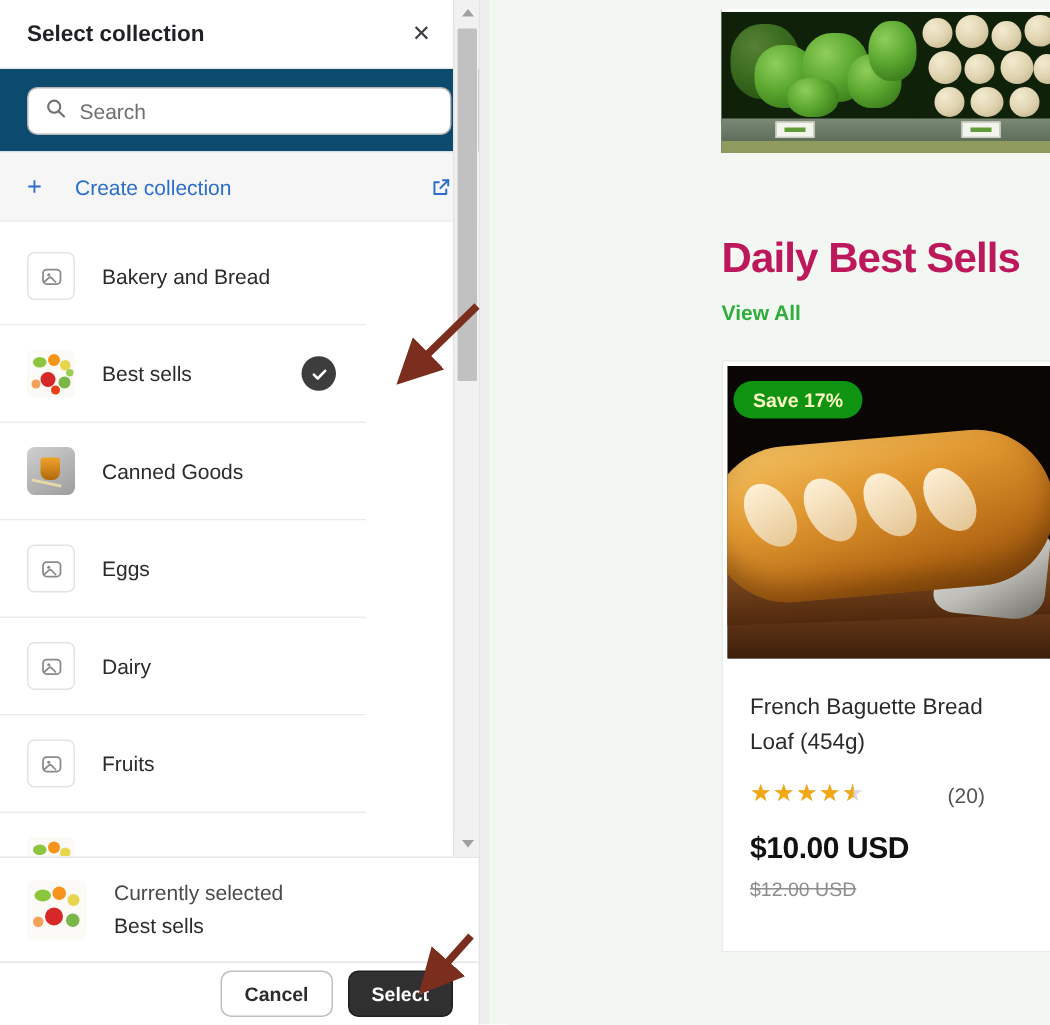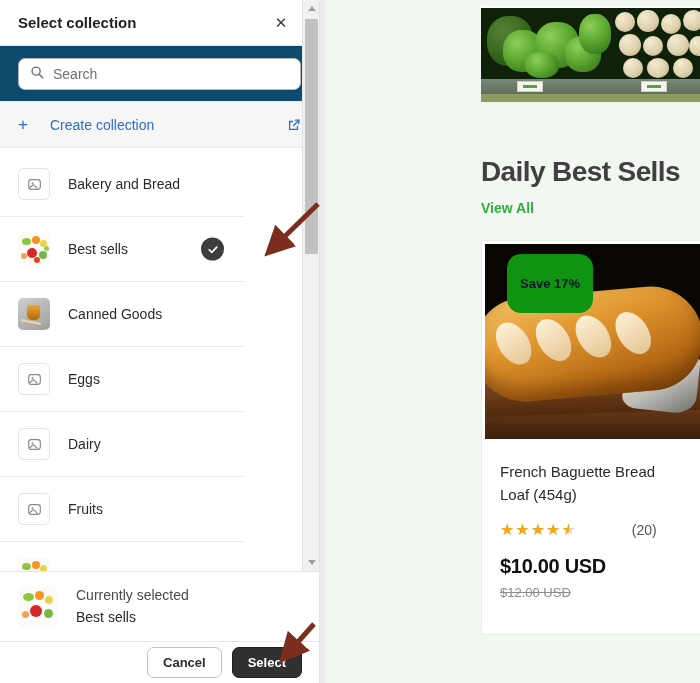--- a/index.html
+++ b/index.html
@@ -50,21 +50,21 @@
     background: #8e9a5e;
   }
   .hero-tag {
     position: absolute; bottom: 10px; width: 26px; height: 11px;
     background: #f4f4ee; border: 1px solid #cfcfc4;
   }
   .hero-tag i { display:block; margin: 3px auto 0; width: 14px; height: 3px; background: #5f9c3a; }
 
   .section-title {
     position: absolute; left: 161px; top: 156px;
-    font-size: 28px; font-weight: 700; color: #404040; letter-spacing: -0.6px;
+    font-size: 28px; font-weight: 700; color: #be185d; letter-spacing: -0.6px;
     white-space: nowrap;
   }
   .view-all {
     position: absolute; left: 161px; top: 200px;
     font-size: 14px; font-weight: 700; color: #2fae3e;
     text-decoration: none;
   }
   .product-card {
     position: absolute; left: 161px; top: 240px;
     width: 225px; height: 395px;
@@ -99,24 +99,24 @@
     box-shadow: inset 0 -10px 18px rgba(90,45,5,.55);
   }
   .pm-slash {
     position:absolute; top:22px; width:30px; height:46px;
     background: linear-gradient(#fff6e2, #e8cda0);
     border-radius: 50%;
     transform: rotate(-28deg);
     opacity: .92;
   }
   .save-badge {
-    position: absolute; left: 22px; top: 10px; z-index: 4;
-    background: #0f9412; color: #0f172a;
+    position: absolute; left: 4px; top: 10px; z-index: 4;
+    background: #0f9412; color: #fef9c3;
     font-size: 13px; font-weight: 700;
-    padding: 22px 13px; border-radius: 14px;
+    padding: 5px 13px; border-radius: 14px;
     white-space: nowrap;
   }
   .product-body { padding: 22px 18px 0; }
   .product-name {
     font-size: 15px; color: #2b2b2b; line-height: 1.5; font-weight: 400;
   }
   .rating-row { margin-top: 16px; display: flex; align-items: center; gap: 7px; }
   .stars { font-size: 16px; letter-spacing: 1px; line-height: 1; position: relative; }
   .stars .base { color: #d7d7d7; }
   .stars .fill {

